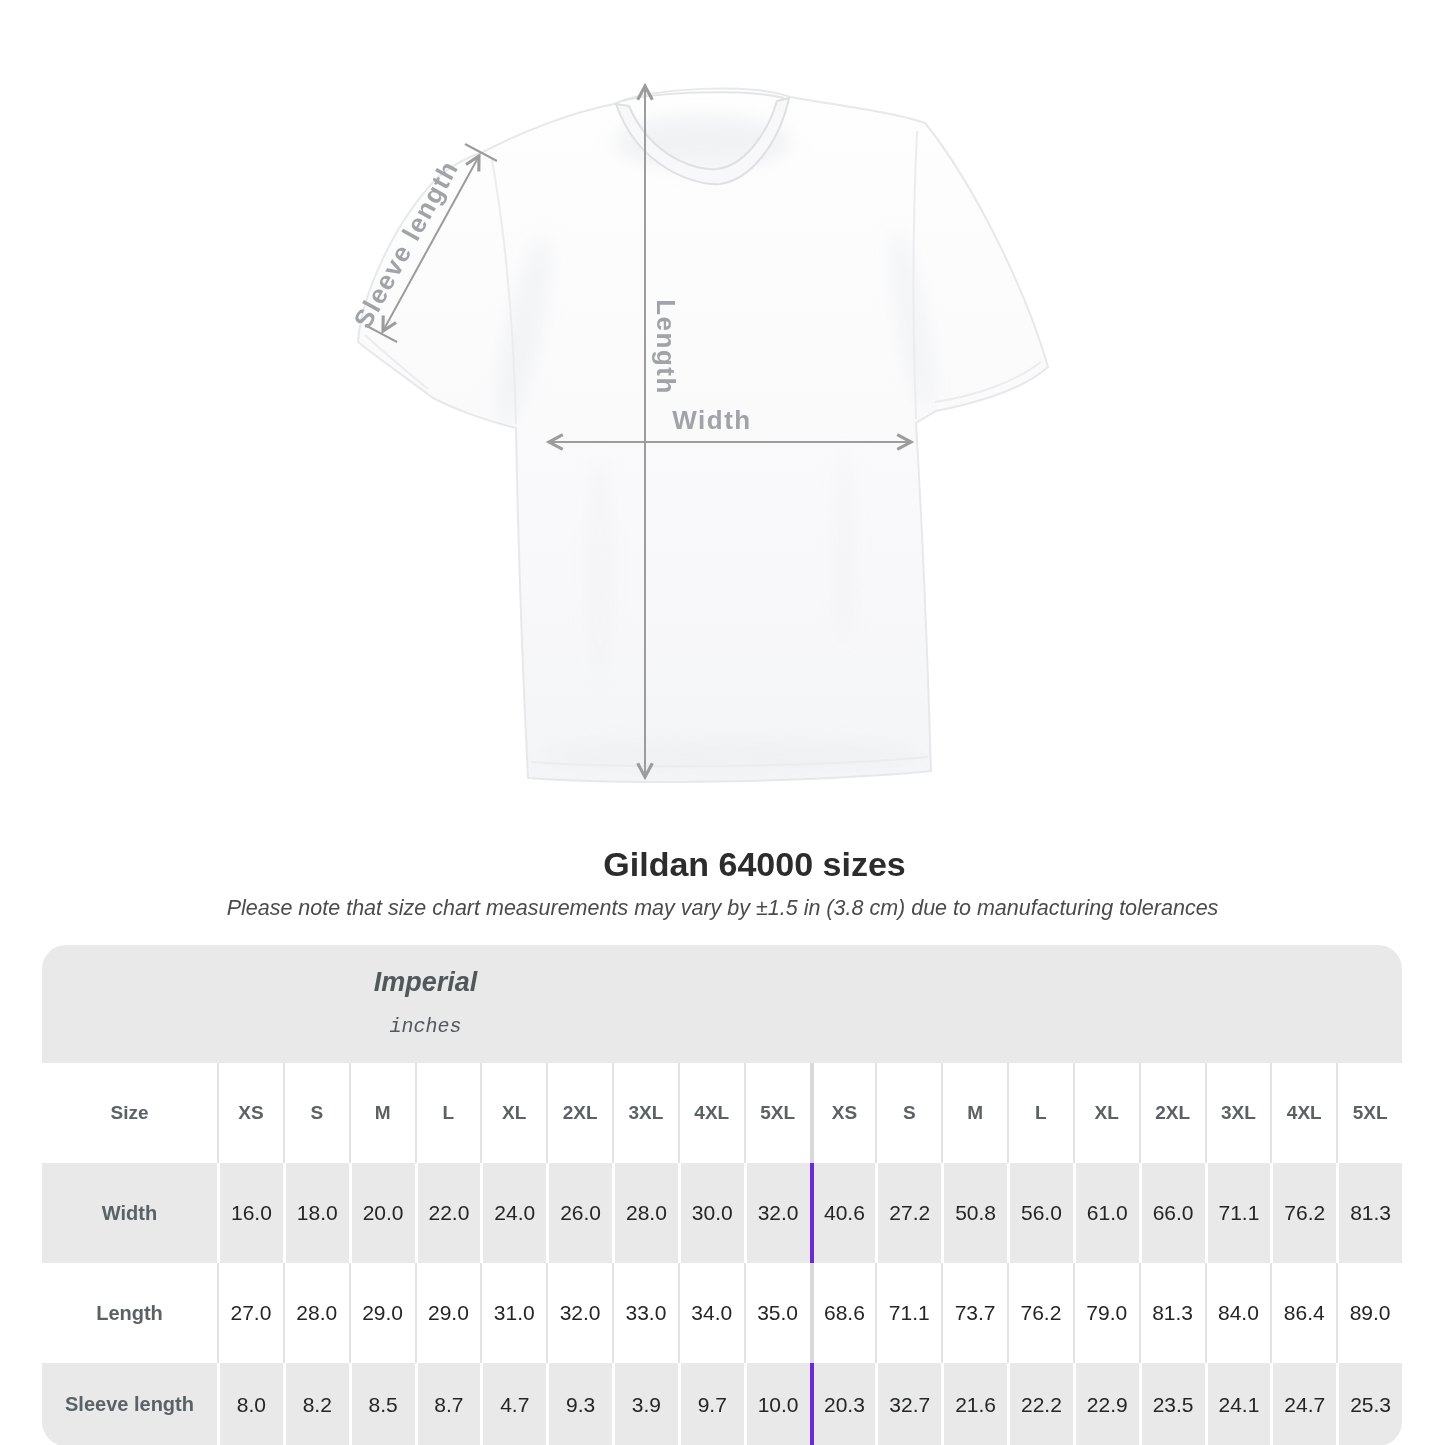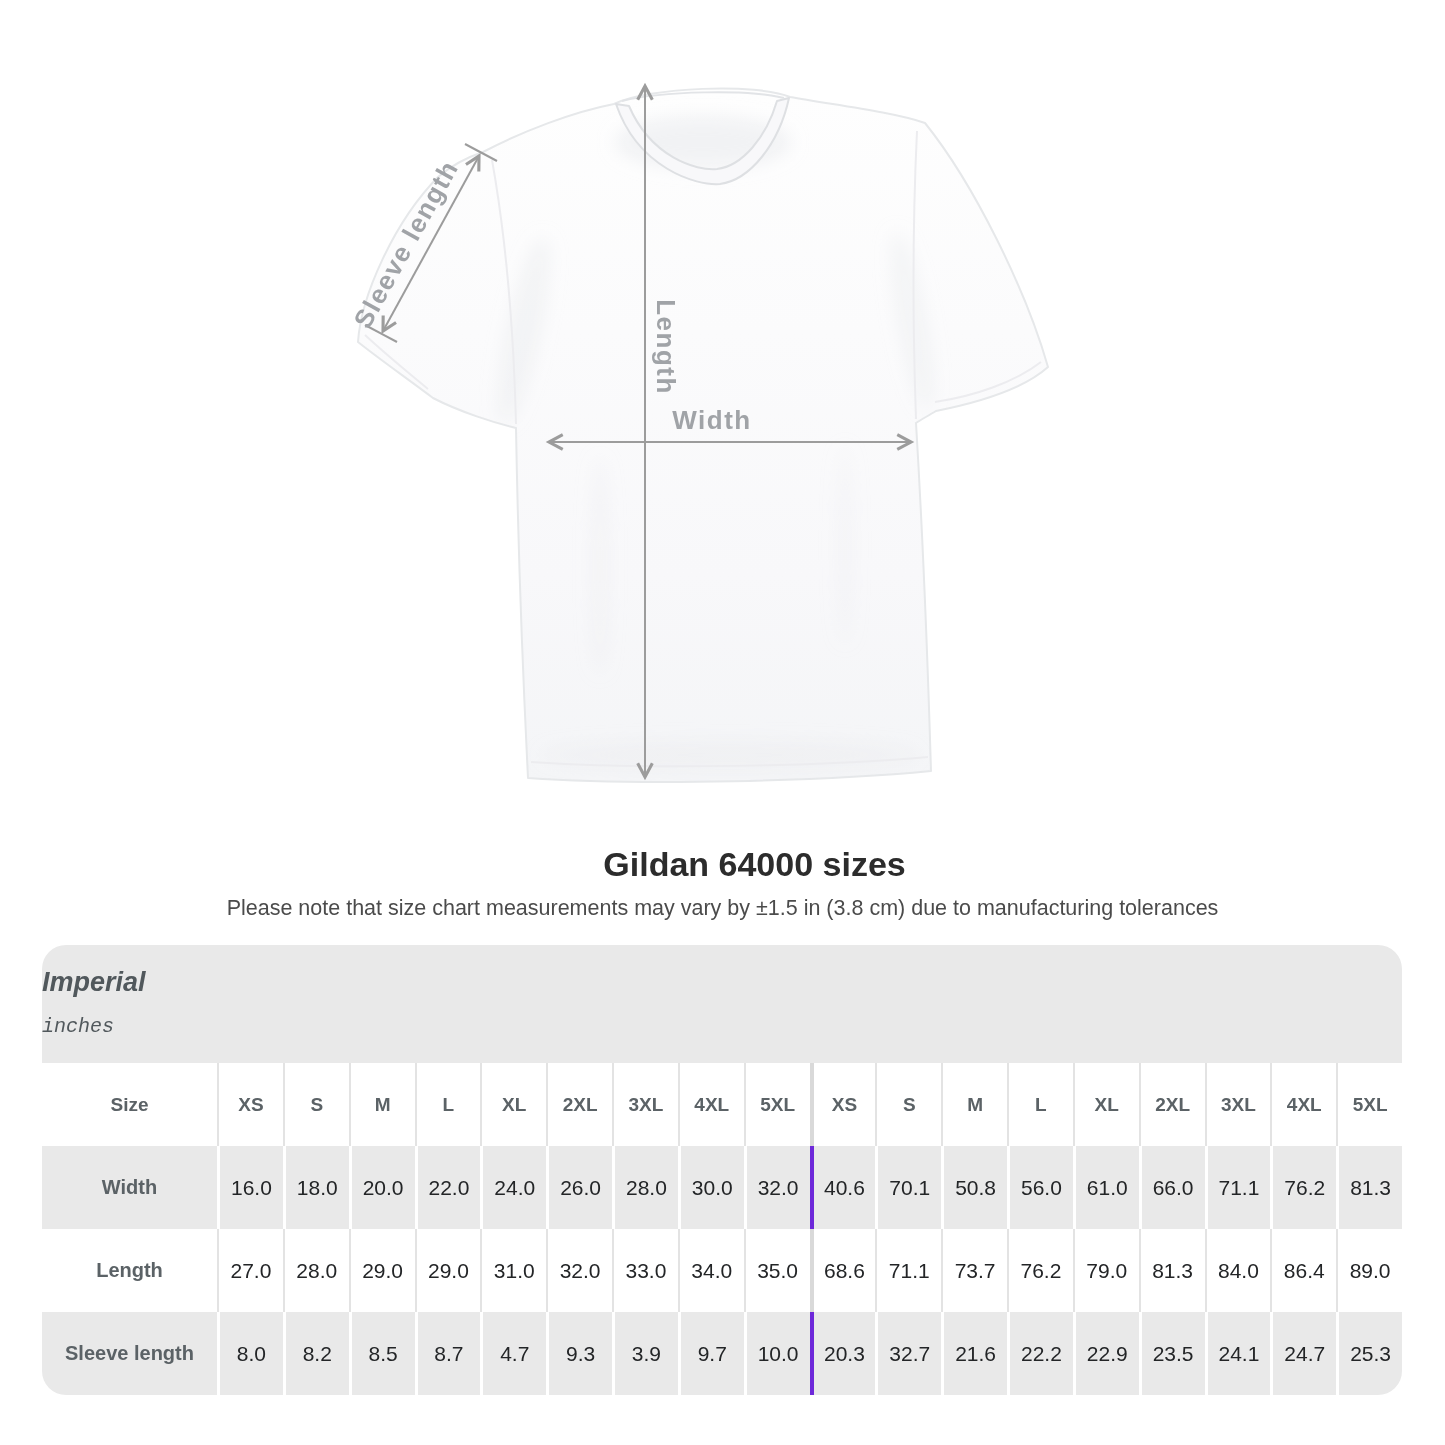--- a/index.html
+++ b/index.html
@@ -4,29 +4,29 @@
 <style>
   html,body{margin:0;padding:0;background:#fff;}
   .page{position:relative;width:1445px;height:1445px;background:#fff;overflow:hidden;
         font-family:"Liberation Sans",sans-serif;}
   svg.diagram{position:absolute;top:0;left:0;}
   .measure-label{font-family:"Liberation Sans",sans-serif;font-weight:bold;font-size:26px;
                  fill:#a0a3a7;letter-spacing:1.5px;}
   .title{position:absolute;top:845px;left:0;width:100%;text-align:center;
          font-size:34px;font-weight:bold;color:#2c2c2c;margin-left:32px;}
   .subtitle{position:absolute;top:896px;left:0;width:100%;text-align:center;
-            font-size:21.5px;color:#4b4b4b;}
+            font-style:italic;font-size:21.5px;color:#4b4b4b;}
   .size-table{position:absolute;left:42px;top:945px;width:1360px;}
   .band{display:grid;grid-template-columns:767px 593px;height:118px;background:#e9e9e9;
         border-radius:24px 24px 0 0;}
-  .band-cell{display:flex;flex-direction:column;justify-content:center;
+  .band-cell{display:flex;flex-direction:column;align-items:center;justify-content:center;
              gap:17px;padding-bottom:4px;}
   .band-title{font-style:italic;font-weight:bold;font-size:27px;color:#51585c;}
   .band-sub{font-style:italic;font-size:20px;color:#51585c;font-family:Liberation Mono, monospace;}
-  .trow{display:grid;grid-template-columns:175px repeat(18,1fr);height:83px;}
+  .trow{display:grid;grid-template-columns:175px repeat(18,1fr);height:100px;}
   .trow.last{height:83px;border-radius:0 0 24px 24px;overflow:hidden;}
   .r-white{background:#fff;}
   .r-gray{background:#e9e9e9;}
   .c{display:flex;align-items:center;justify-content:center;box-sizing:border-box;
      font-size:21px;color:#232527;}
   .r-white .c + .c{border-left:2px solid #e3e3e3;}
   .r-gray  .c + .c{border-left:3px solid #ffffff;}
   .r-white .c.gb{border-left:4px solid #d9d9d9;}
   .r-gray  .c.gb{border-left:4px solid #6d28d9;}
   .hdr{font-weight:bold;font-size:19px;color:#5b6266;}
@@ -142,21 +142,21 @@
       <div class="c">16.0</div>
       <div class="c">18.0</div>
       <div class="c">20.0</div>
       <div class="c">22.0</div>
       <div class="c">24.0</div>
       <div class="c">26.0</div>
       <div class="c">28.0</div>
       <div class="c">30.0</div>
       <div class="c">32.0</div>
       <div class="c gb">40.6</div>
-      <div class="c">70.1</div>
+      <div class="c">27.2</div>
       <div class="c">50.8</div>
       <div class="c">56.0</div>
       <div class="c">61.0</div>
       <div class="c">66.0</div>
       <div class="c">71.1</div>
       <div class="c">76.2</div>
       <div class="c">81.3</div>
     </div>
 
     <div class="trow r-white">

